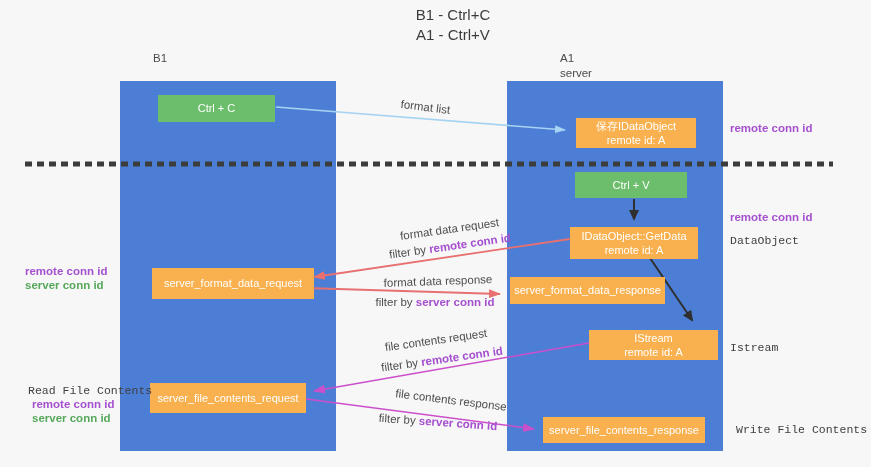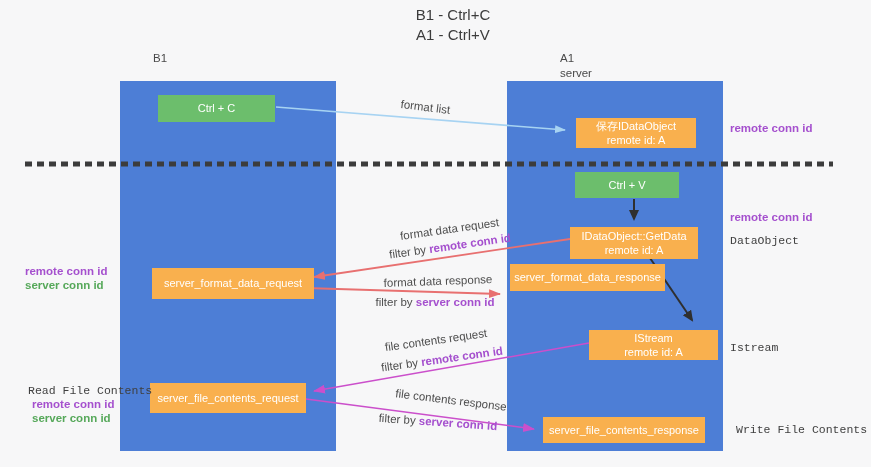--- a/index.html
+++ b/index.html
@@ -60,34 +60,34 @@
     <line x1="276" y1="107" x2="565" y2="130" stroke="#a7d3f2" stroke-width="1.6" marker-end="url(#m-blue)"></line>
     <line x1="570" y1="239" x2="314" y2="277" stroke="#e87070" stroke-width="1.8" marker-end="url(#m-salmon)"></line>
     <line x1="305" y1="288" x2="500" y2="294" stroke="#e87070" stroke-width="1.8" marker-end="url(#m-salmon)"></line>
     <line x1="589" y1="343" x2="314" y2="391" stroke="#cb4fcb" stroke-width="1.5" marker-end="url(#m-magenta)"></line>
     <line x1="306" y1="399" x2="534" y2="429" stroke="#cb4fcb" stroke-width="1.5" marker-end="url(#m-magenta)"></line>
     <line x1="634" y1="199" x2="634" y2="219" stroke="#2f2f2f" stroke-width="2" marker-end="url(#m-black)"></line>
     <line x1="650" y1="258" x2="692" y2="320" stroke="#2f2f2f" stroke-width="2" marker-end="url(#m-black)"></line>
   </svg>
 
   <div class="box green" style="left:158px;top:95px;width:117px;height:27px">Ctrl + C</div>
-  <div class="box green" style="left:575px;top:172px;width:104px;height:26px">Ctrl + V</div>
+  <div class="box green" style="left:575px;top:172px;width:112px;height:26px">Ctrl + V</div>
 
   <div class="box orange" style="left:576px;top:118px;width:120px;height:30px">
     <div>保存IDataObject</div>
     <div>remote id: A</div>
   </div>
 
   <div class="box orange" style="left:570px;top:227px;width:128px;height:32px">
     <div>IDataObject::GetData</div>
     <div>remote id: A</div>
   </div>
 
   <div class="box orange" style="left:152px;top:268px;width:162px;height:31px">server_format_data_request</div>
-  <div class="box orange" style="left:510px;top:264px;width:155px;height:27px">server_format_data_response</div>
+  <div class="box orange" style="left:510px;top:277px;width:155px;height:27px">server_format_data_response</div>
 
   <div class="box orange" style="left:589px;top:330px;width:129px;height:30px">
     <div>IStream</div>
     <div>remote id: A</div>
   </div>
 
   <div class="box orange" style="left:150px;top:383px;width:156px;height:30px">server_file_contents_request</div>
   <div class="box orange" style="left:543px;top:417px;width:162px;height:26px">server_file_contents_response</div>
 
   <div class="lbl" style="left:378px;top:101px;width:95px;transform:rotate(7deg)">format list</div>

